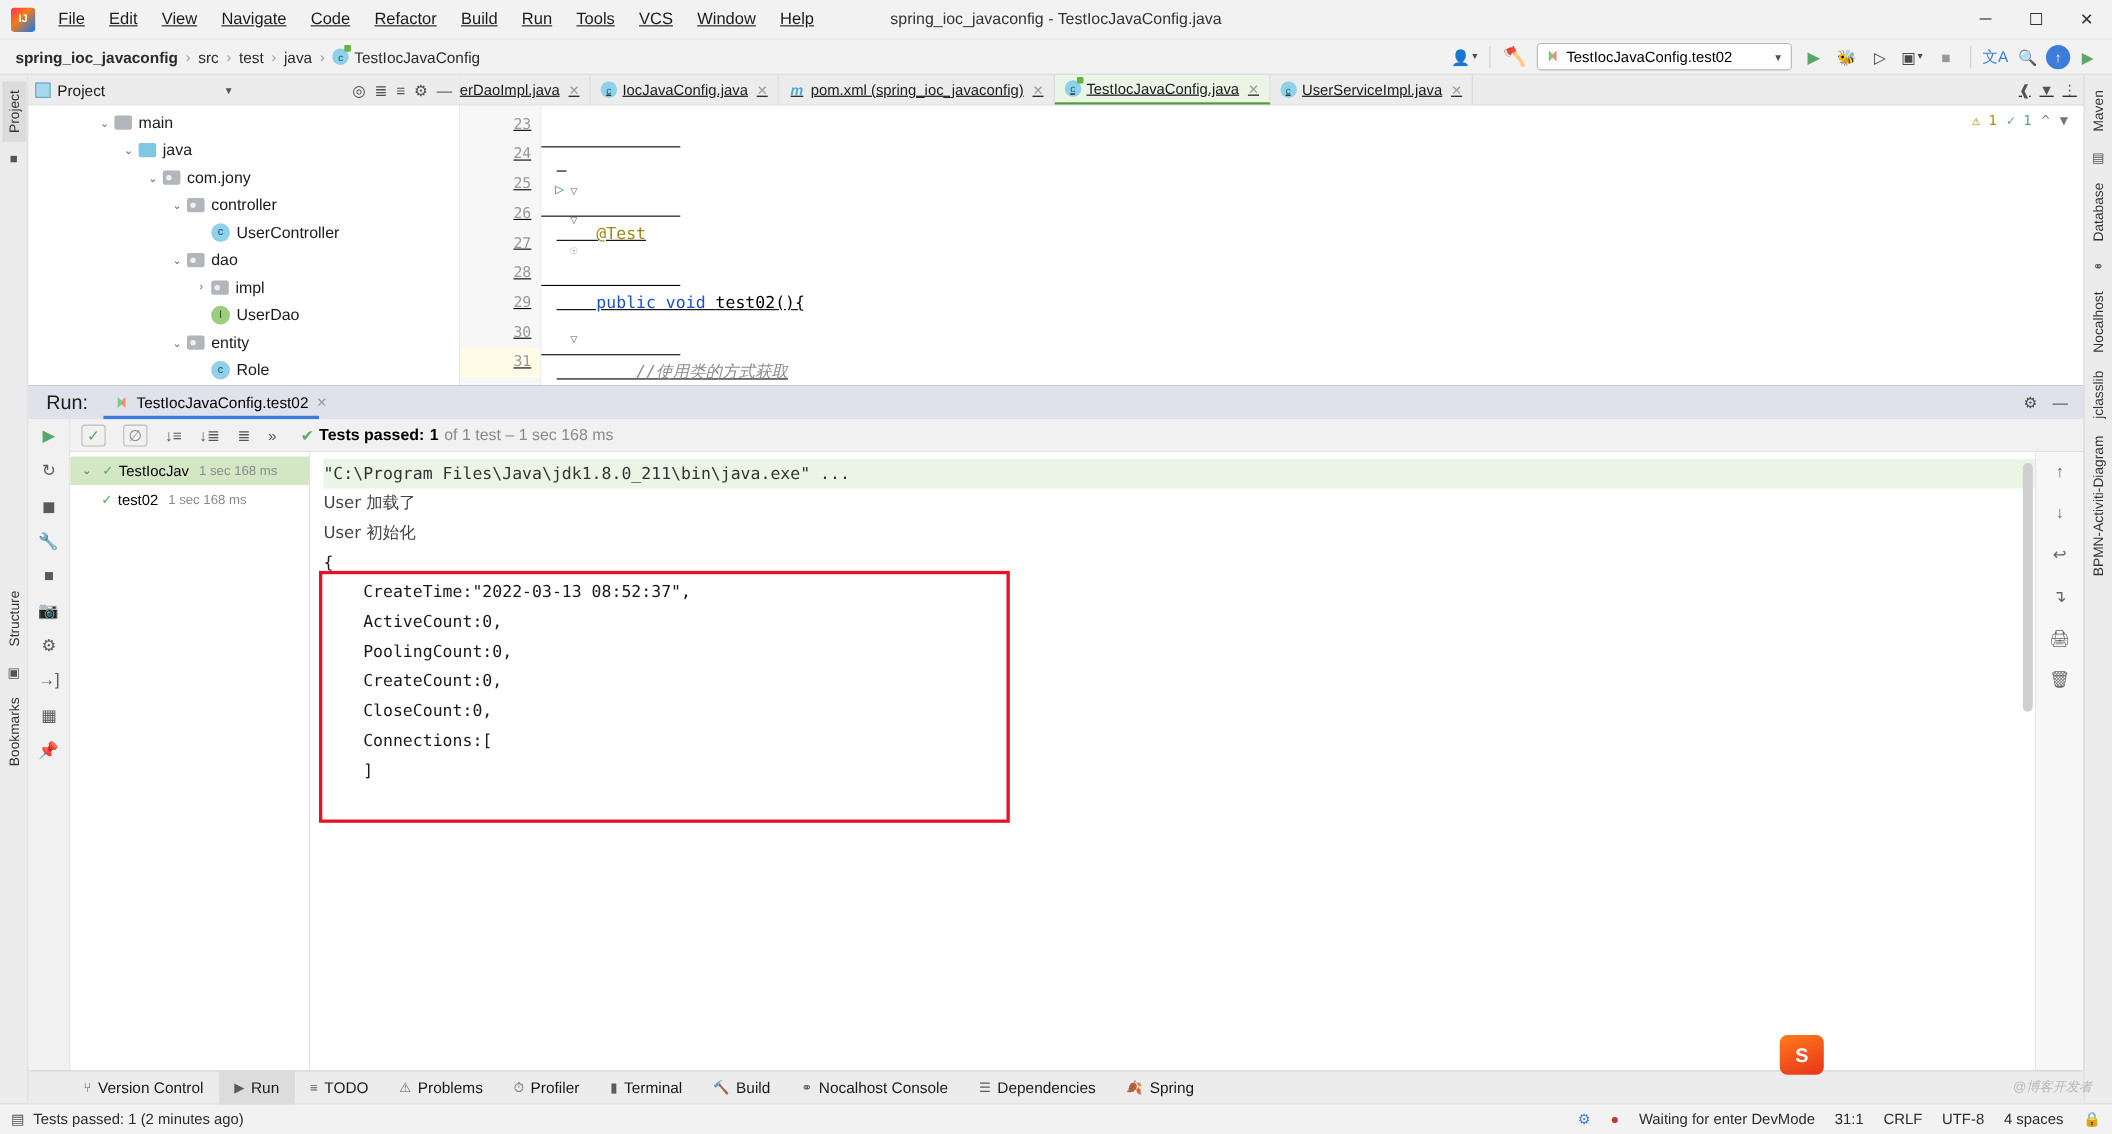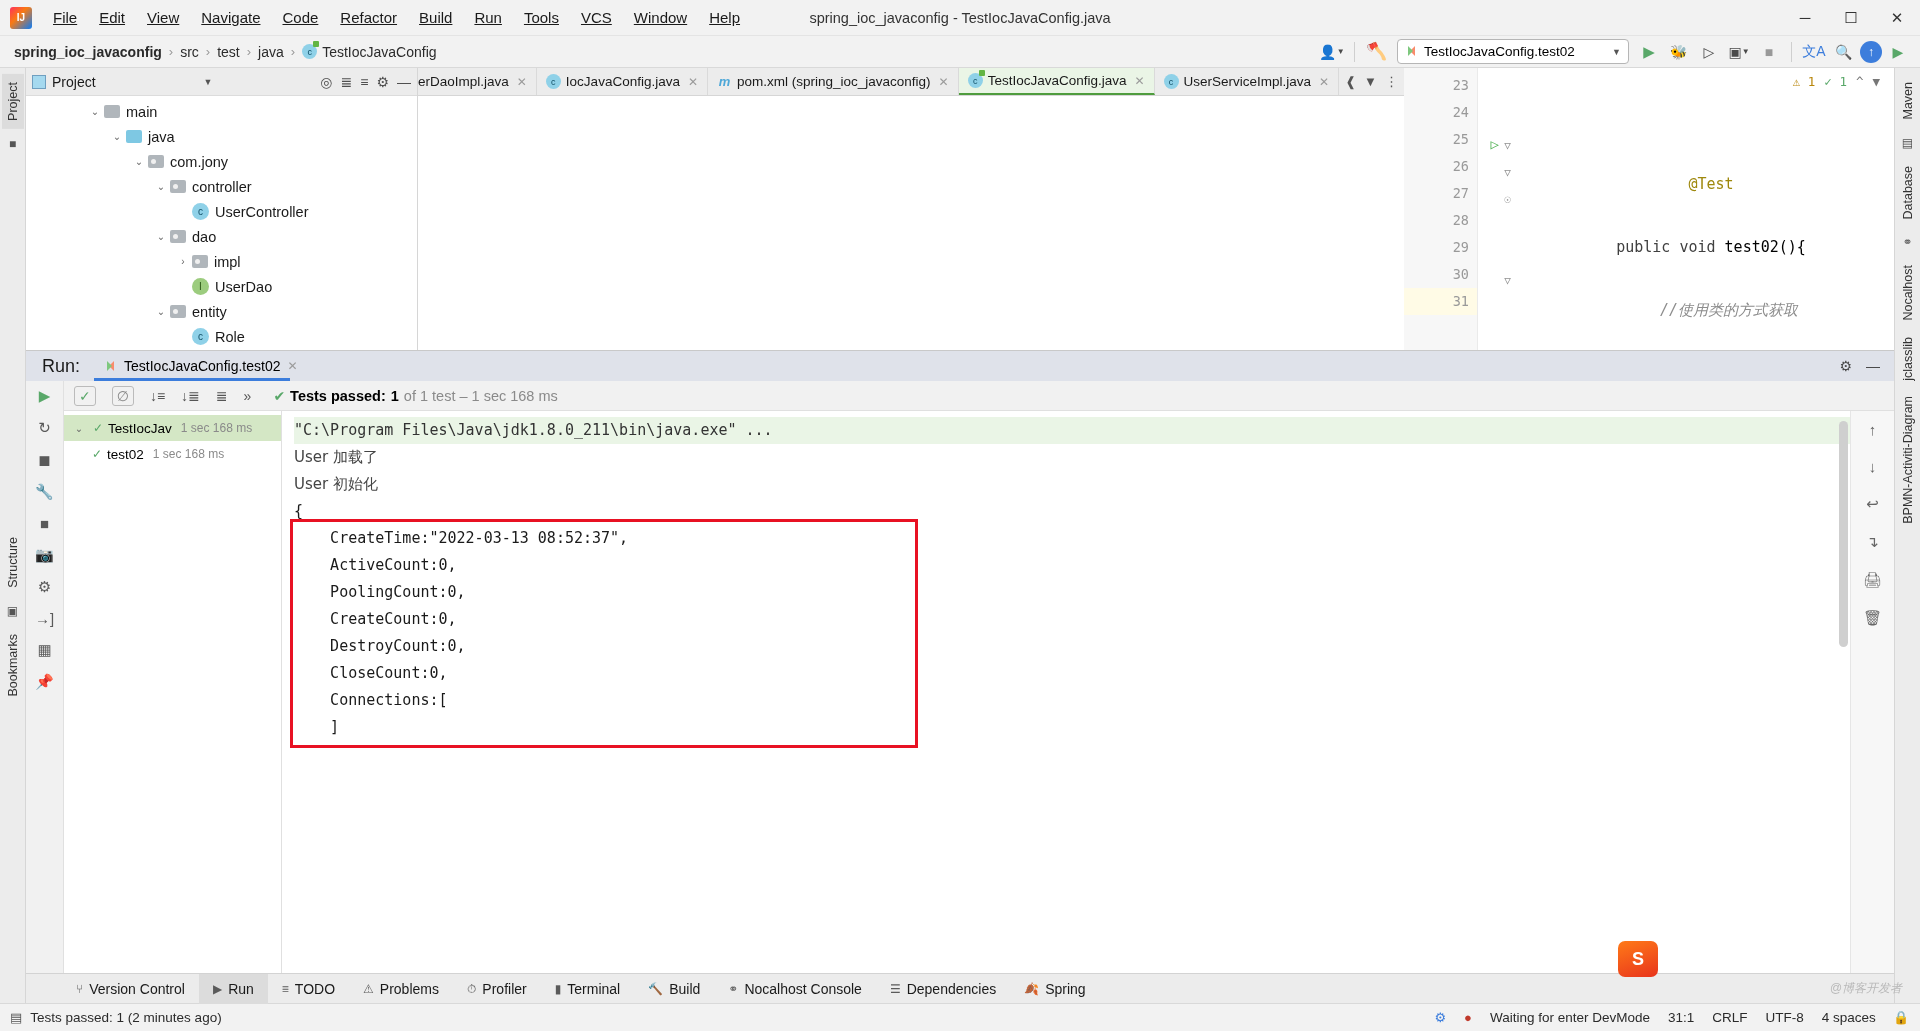--- a/index.html
+++ b/index.html
@@ -130,21 +130,21 @@
     background:#f0f0f0;
   }
   .cls-ic {
     width: 17px; height: 17px; border-radius: 50%; background: #8fd1e8; color: #114f66;
     font-size: 10px; display: inline-flex; align-items: center; justify-content: center;
     margin-right: 6px; flex: 0 0 17px;
   }
   .cls-ic.iface { background: #9ccc7e; color: #2a5614; }
 
   
-  .editor-area { flex: 1 1 auto; display: flex; flex-direction: row; min-width: 0; background: #fff; }
+  .editor-area { flex: 1 1 auto; display: flex; flex-direction: column; min-width: 0; background: #fff; text-decoration: underline; }
   .tabbar { height: 28px; flex: 0 0 28px; background: #ececec; display: flex; align-items: stretch; border-bottom:1px solid #d6d6d6; }
   .etab {
     display: flex; align-items: center; gap: 5px; padding: 0 9px; font-size: 13.5px;
     color: #1a1a1a; border-right: 1px solid #dadada; white-space: nowrap; background: #ececec;
   }
   .etab.active { background: #eaf5e6; border-bottom: 2px solid #4f9c3e; }
   .etab .x { color: #9a9a9a; font-size: 12px; margin-left: 3px; }
   .tab-ic { width: 15px; height: 15px; border-radius: 50%; background: #8fd1e8; color: #114f66;
     font-size: 9px; display: inline-flex; align-items: center; justify-content: center; flex:0 0 15px;}
   .tab-ic.m { background: none; color: #4fa8d8; font-weight: bold; font-size: 13px; font-style: italic; }
@@ -158,22 +158,22 @@
     font-family: "DejaVu Sans Mono", monospace; font-size: 13.5px; color: #999;
     padding-top: 4px; position: relative;
   }
   .gl { height: 27px; line-height: 27px; text-align: right; padding-right: 8px; position: relative; }
   .gl .runmark { position: absolute; right: -22px; top: 5px; color: #4caf50; font-size: 14px; }
   .gl .fold { position: absolute; right: -34px; top: 6px; color: #909090; font-size: 11px; }
   .code {
     flex: 1 1 auto; font-family: "DejaVu Sans Mono", monospace; font-size: 15px;
     padding-top: 4px; white-space: pre; overflow: hidden; position: relative;
   }
-  .cl { height: 27px; line-height: 27px; padding-left: 14px; text-align: center; }
-  .kw { color: #404040; }
+  .cl { height: 27px; line-height: 27px; padding-left: 14px; }
+  .kw { color: #1d4ed8; }
   .ann { color: #9e880d; }
   .cmt { color: #8c8c8c; font-style: italic; }
   .editor-marks { position: absolute; right: 14px; top: 6px; display: flex; align-items: center; gap: 9px; font-size: 12.5px; }
   .warn-badge { color: #b8860b; }
   .ok-badge { color: #59a869; }
 
   
   .run-window { flex: 1 1 auto; display: flex; flex-direction: column; min-height: 0; background: #fff; border-top: 1px solid #c9c9c9; }
   .run-head {
     height: 30px; flex: 0 0 30px; background: #dfe2ea; display: flex; align-items: center;
@@ -547,21 +547,20 @@
 
               <div class="console">
                 <div class="con-line cmdline">"C:\Program Files\Java\jdk1.8.0_211\bin\java.exe" ...</div>
                 <div class="con-line cn-cn">User 加载了</div>
                 <div class="con-line cn-cn">User 初始化</div>
                 <div class="con-line">{</div>
                 <div class="con-line">    CreateTime:"2022-03-13 08:52:37",</div>
                 <div class="con-line">    ActiveCount:0,</div>
                 <div class="con-line">    PoolingCount:0,</div>
                 <div class="con-line">    CreateCount:0,</div>
-                <div class="con-line">    DestroyCount:0,</div>
                 <div class="con-line">    CloseCount:0,</div>
                 <div class="con-line">    Connections:[</div>
                 <div class="con-line">    ]</div>
                 <div class="redbox" style="left:8px; top:108px; width:628px; height:229px;"></div>
                 <div class="scroll-v" style="height:226px;"></div>
               </div>
 
               <div class="console-right">
                 <span>↑</span>
                 <span>↓</span>

